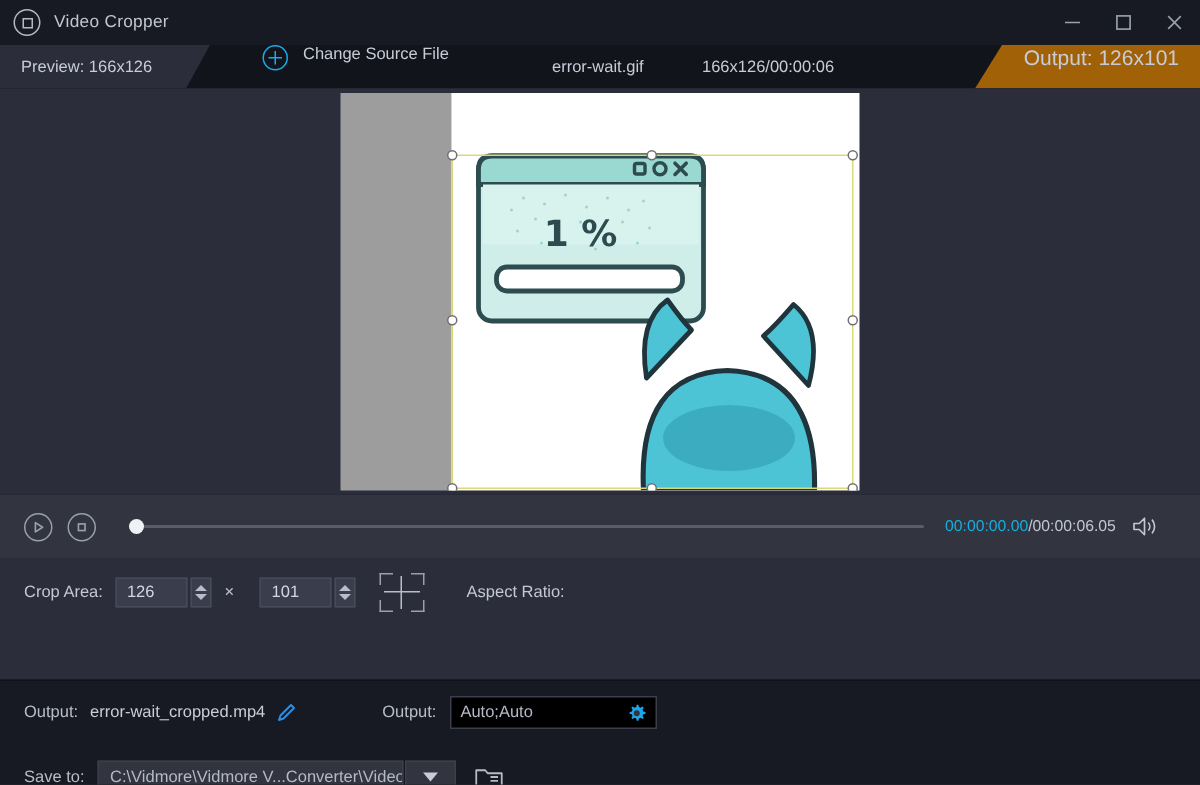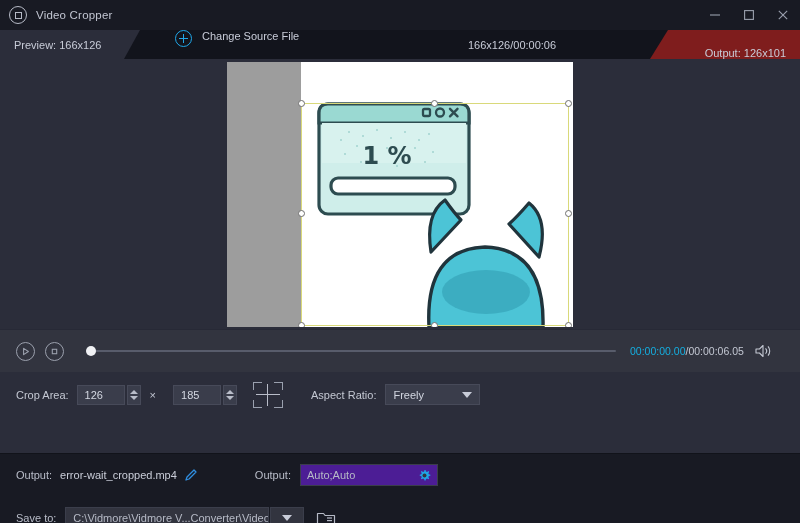--- a/index.html
+++ b/index.html
@@ -54,23 +54,23 @@
     height: 29px; padding: 0 26px 0 14px;
     background: #2b2d3a;
     display: flex; align-items: center;
     color: #c8ccd8; font-size: 11px;
     clip-path: polygon(0 0, 100% 0, calc(100% - 16px) 100%, 0 100%);
     min-width: 140px;
   }
   .tab-right {
     position: absolute; right: 0; top: 0;
     height: 29px; padding: 0 14px 0 30px;
-    background: #7f1d1d;
-    display: flex; align-items: flex-end; justify-content: flex-end;
-    color: #c8ccd8; font-size: 11px;
+    background: #a16207;
+    display: flex; align-items: flex-start; justify-content: flex-end;
+    color: #c8ccd8; font-size: 14px;
     clip-path: polygon(18px 0, 100% 0, 100% 100%, 0 100%);
     min-width: 150px;
   }
   .tab-center {
     position: absolute; left: 175px; top: 0; height: 29px;
     display: flex; gap: 0;
   }
   .plus-icon {
     width: 17px; height: 17px; border-radius: 50%;
     border: 1.6px solid #20a8ea;
@@ -242,21 +242,21 @@
     display: flex; align-items: center; }
   .f-row2 { position: absolute; left: 0; top: 53px; width: 800px; height: 22px;
     display: flex; align-items: center; }
   .f-lbl { color: #b9bdc9; font-size: 11px; }
   .f-row1 .f-lbl.a { margin-left: 16px; }
   .f-val { margin-left: 8px; color: #c9cdd8; font-size: 11px; }
   .pencil { margin-left: 7px; color: #2f8ee0; display: flex; }
   .f-lbl.b { margin-left: 57px; }
   .out-field {
     margin-left: 9px; width: 138px; height: 22px;
-    background: #4c1d95; border: 1px solid #3b3e4b;
+    background: #000000; border: 1px solid #3b3e4b;
     display: flex; align-items: center; padding: 0 6px;
     color: #b6bac6; font-size: 11px;
   }
   .out-field .txt { flex: 1; }
   .gear { color: #1fa5e6; display: flex; }
   .path-field {
     margin-left: 9px; width: 204px; height: 22px;
     background: #32343f; border: 1px solid #3b3e4b;
     display: flex; align-items: center; padding: 0 7px;
     color: #b6bac6; font-size: 11px; white-space: nowrap; overflow: hidden;
@@ -308,20 +308,21 @@
   <div class="tabbar">
     <div class="tab-left">
       <span>Preview: 166x126</span>
     </div>
 
     <div class="tab-center">
       <span class="plus-icon"></span>
       <span class="chg-label">Change Source File</span>
     </div>
 
+    <div class="tab-file">error-wait.gif</div>
     <div class="tab-dims">166x126/00:00:06</div>
 
     <div class="tab-right">
       <span>Output: 126x101</span>
     </div>
   </div>
 
   <div class="preview">
     <div class="media-box">
 
@@ -415,41 +416,37 @@
       <span>126</span>
     </div>
     <div class="spin">
       <span class="up"></span>
       <span class="down"></span>
     </div>
 
     <span class="times">×</span>
 
     <div class="num-field">
-      <span>185</span>
+      <span>101</span>
     </div>
     <div class="spin">
       <span class="up"></span>
       <span class="down"></span>
     </div>
 
     <div class="crosshair">
       <span class="c c1"></span>
         <span class="c c2"></span>
         <span class="c c3"></span>
         <span class="c c4"></span>
       <span class="hline"></span>
         <span class="vline"></span>
     </div>
 
     <span class="ar-label">Aspect Ratio:</span>
-    <div class="ar-select">
-      <span class="cap">Freely</span>
-      <span class="caret"></span>
-    </div>
   </div>
 
 
   <div class="footer">
 
     <div class="f-row1">
       <span class="f-lbl a">Output:</span>
       <span class="f-val">error-wait_cropped.mp4</span>
       <span class="pencil">
         <svg width="14" height="14" viewBox="0 0 14 14">

